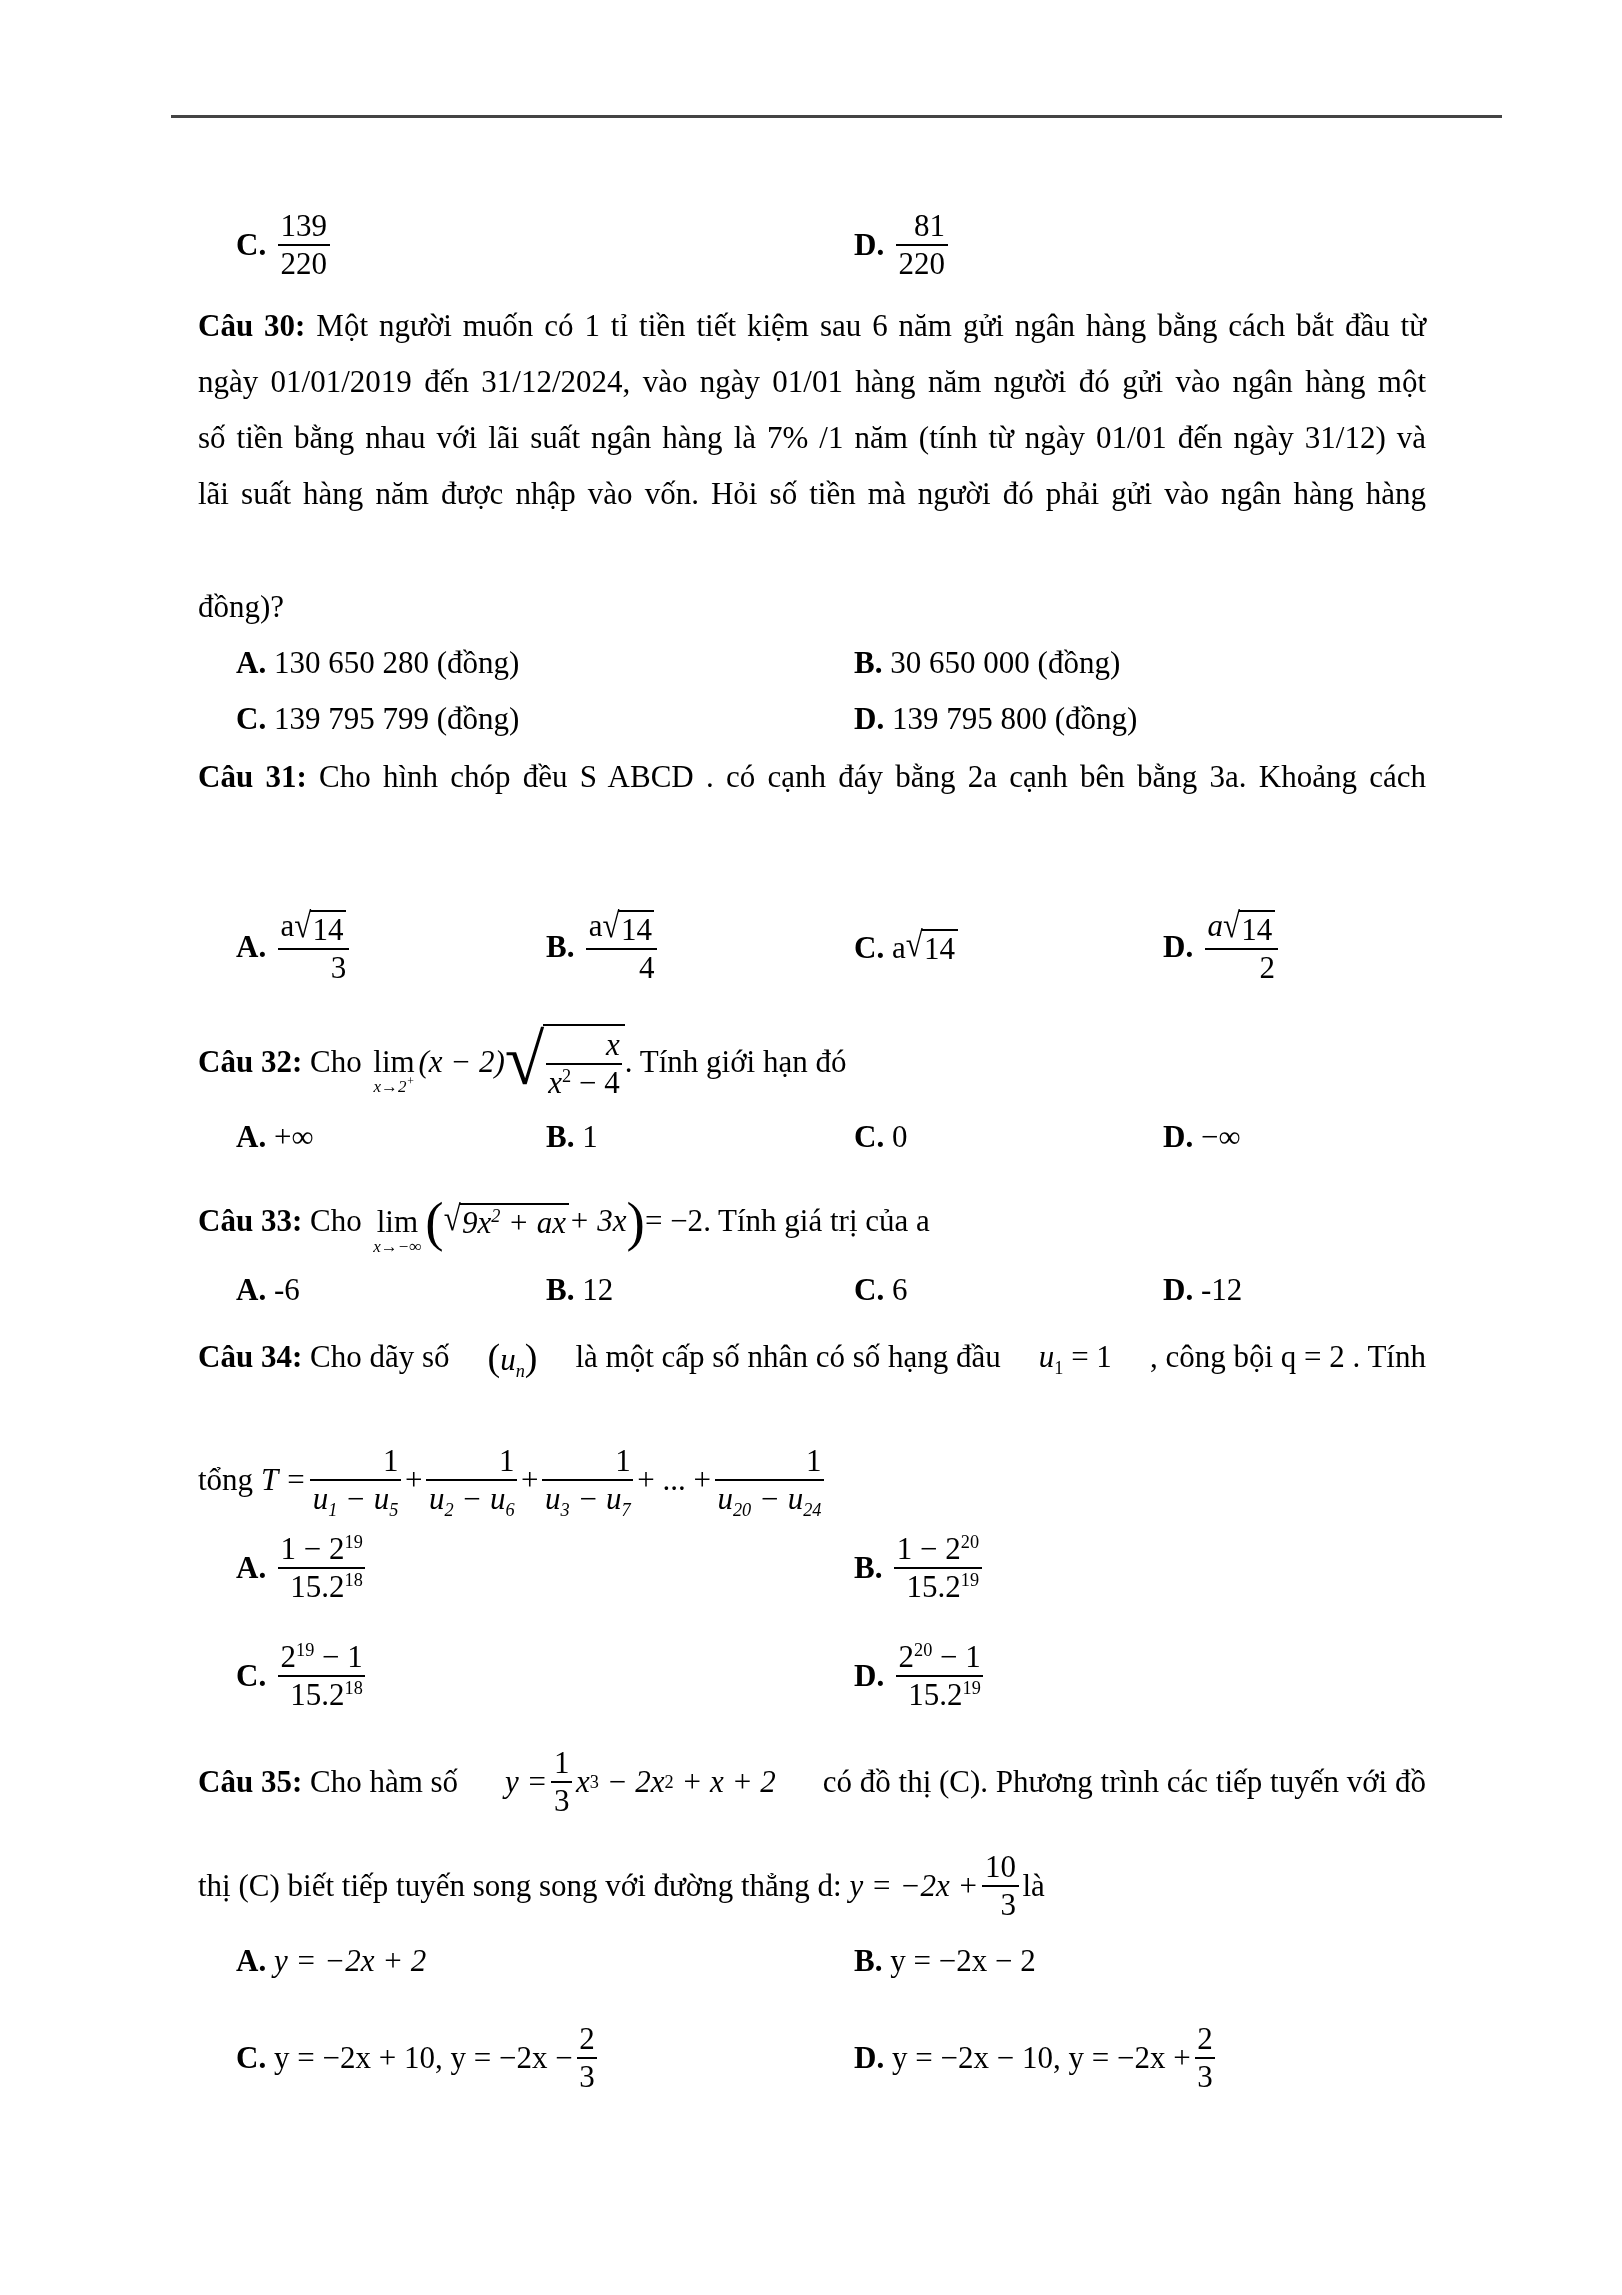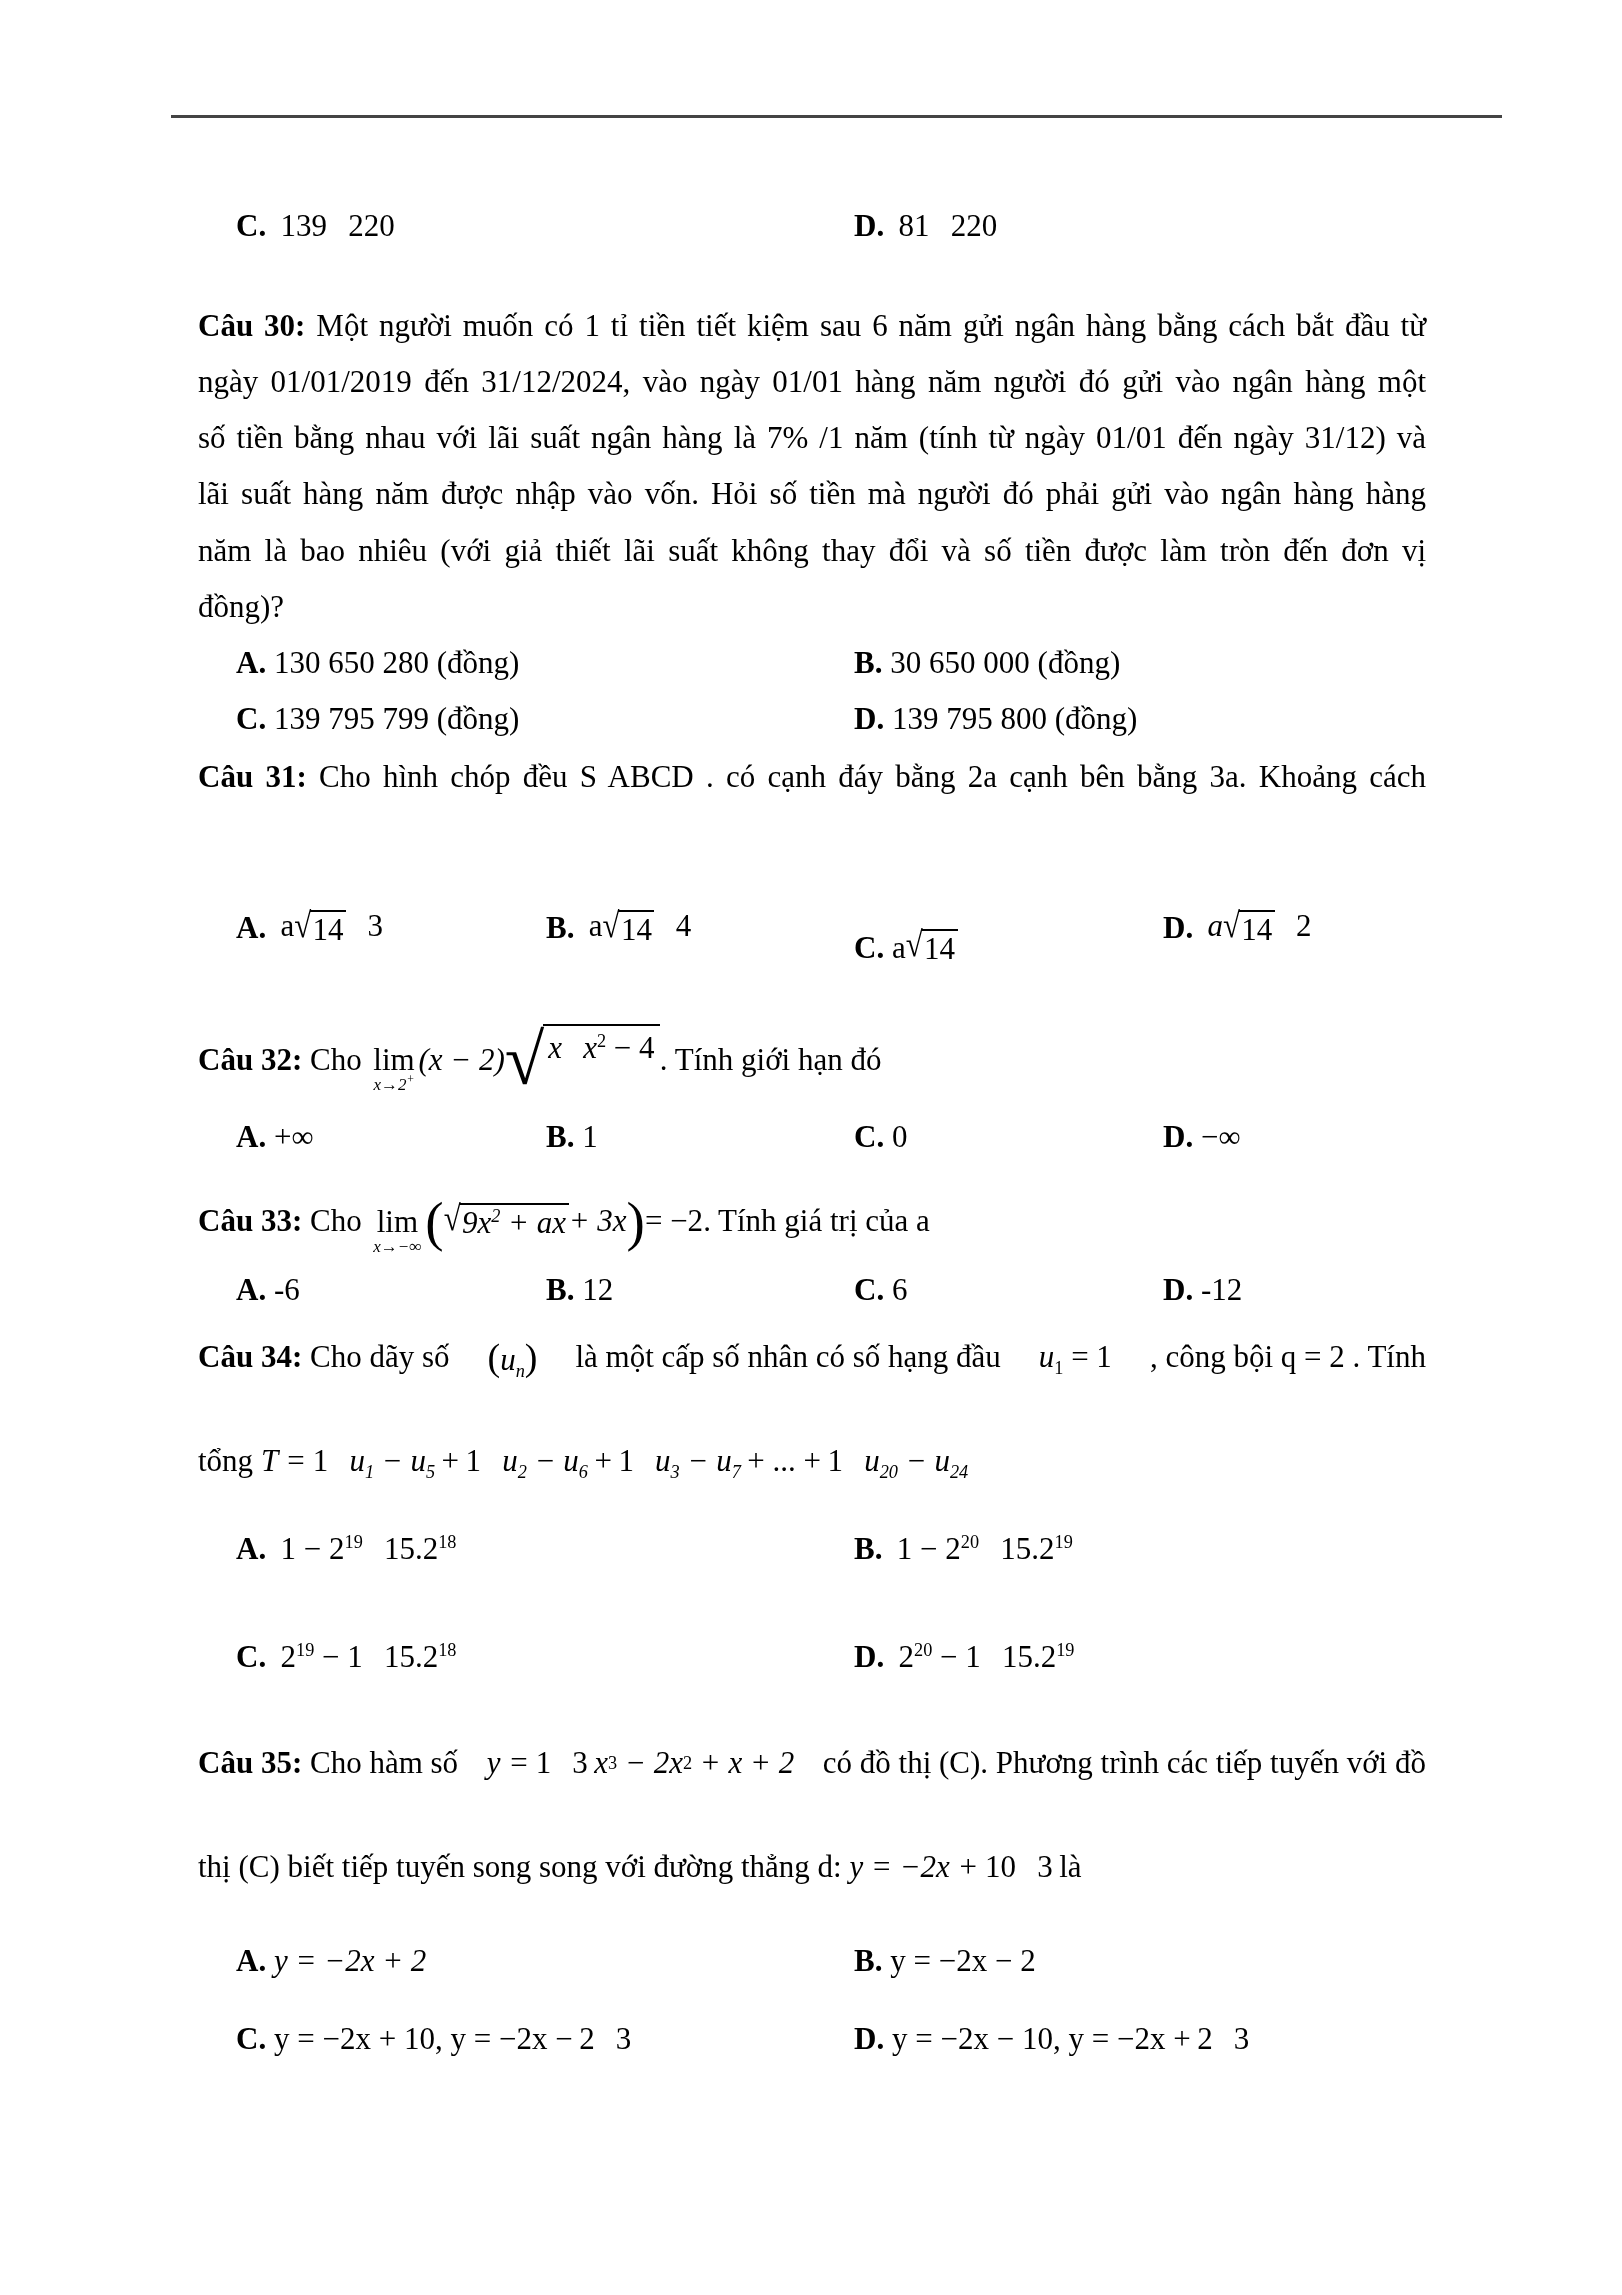--- a/index.html
+++ b/index.html
@@ -6,21 +6,21 @@
   body { width: 1623px; height: 2295px; position: relative; overflow: hidden;
          font-family: "Liberation Serif", "DejaVu Serif", serif; color: #000; font-size: 31px; }
   .page { position: absolute; left: 0; top: 0; width: 1623px; height: 2295px; }
   .header-rule { position: absolute; left: 171px; top: 115px; width: 1331px; height: 2.6px; background: #444444; }
   .row { position: absolute; left: 198px; width: 1228px; white-space: nowrap; }
   .line { position: absolute; left: 198px; width: 1228px; white-space: nowrap; }
   .justify { text-align: justify; text-align-last: justify; white-space: normal; }
   .lbl { font-weight: bold; }
   .opt { position: absolute; white-space: nowrap; display: flex; align-items: center; }
   .opt .key { font-weight: bold; margin-right: 7.9px; }
-  .frac { display: inline-flex; align-items: flex-start; vertical-align: middle; margin: 0 3.9px; gap: 8px; }
+  .frac { display: inline-flex; flex-direction: column; align-items: flex-end; vertical-align: middle; margin: 0 3.9px; }
   .frac .num { padding: 0 2.6px; line-height: 1.15; }
   .frac .bar { align-self: stretch; height: 2px; background: #000; }
   .frac .den { padding: 0 2.6px; line-height: 1.15; }
   .i { font-style: italic; }
   sup, sub { font-size: 18.3px; line-height: 0; }
   .sqrt { display: inline-flex; align-items: stretch; vertical-align: middle; }
   .sqrt .radical { font-size: 1em; line-height: 1; margin-right: -1.3px; transform: scaleY(1.15); }
   .sqrt .radicand { border-top: 2px solid #000; padding: 0 2.6px; line-height: 1.15; }
   .big-sqrt .radical { font-size: 72px; line-height: 1; transform: none; }
   .lim { display: inline-flex; flex-direction: column; align-items: center; vertical-align: middle; margin: 0 3.9px; }
@@ -53,21 +53,20 @@
     </span>
   </div>
 
   <div class="line justify" style="top:308px;">
     <span class="lbl">Câu 30:</span>
     <span>Một người muốn có 1 tỉ tiền tiết kiệm sau 6 năm gửi ngân hàng bằng cách bắt đầu từ</span>
   </div>
   <div class="line justify" style="top:364px;">ngày 01/01/2019 đến 31/12/2024, vào ngày 01/01 hàng năm người đó gửi vào ngân hàng một</div>
   <div class="line justify" style="top:420px;">số tiền bằng nhau với lãi suất ngân hàng là 7% /1 năm (tính từ ngày 01/01 đến ngày 31/12) và</div>
   <div class="line justify" style="top:476px;">lãi suất hàng năm được nhập vào vốn. Hỏi số tiền mà người đó phải gửi vào ngân hàng hàng</div>
-  <div class="line justify" style="top:533px;">năm là bao nhiêu (với giả thiết lãi suất không thay đổi và số tiền được làm tròn đến đơn vị</div>
   <div class="line" style="top:589px;">đồng)?</div>
 
   <div class="opt" style="left:236px; top:645px;">
     <span class="key">A.</span>
     <span>130 650 280 (đồng)</span>
   </div>
   <div class="opt" style="left:854px; top:645px;">
     <span class="key">B.</span>
     <span>30 650 000 (đồng)</span>
   </div>

